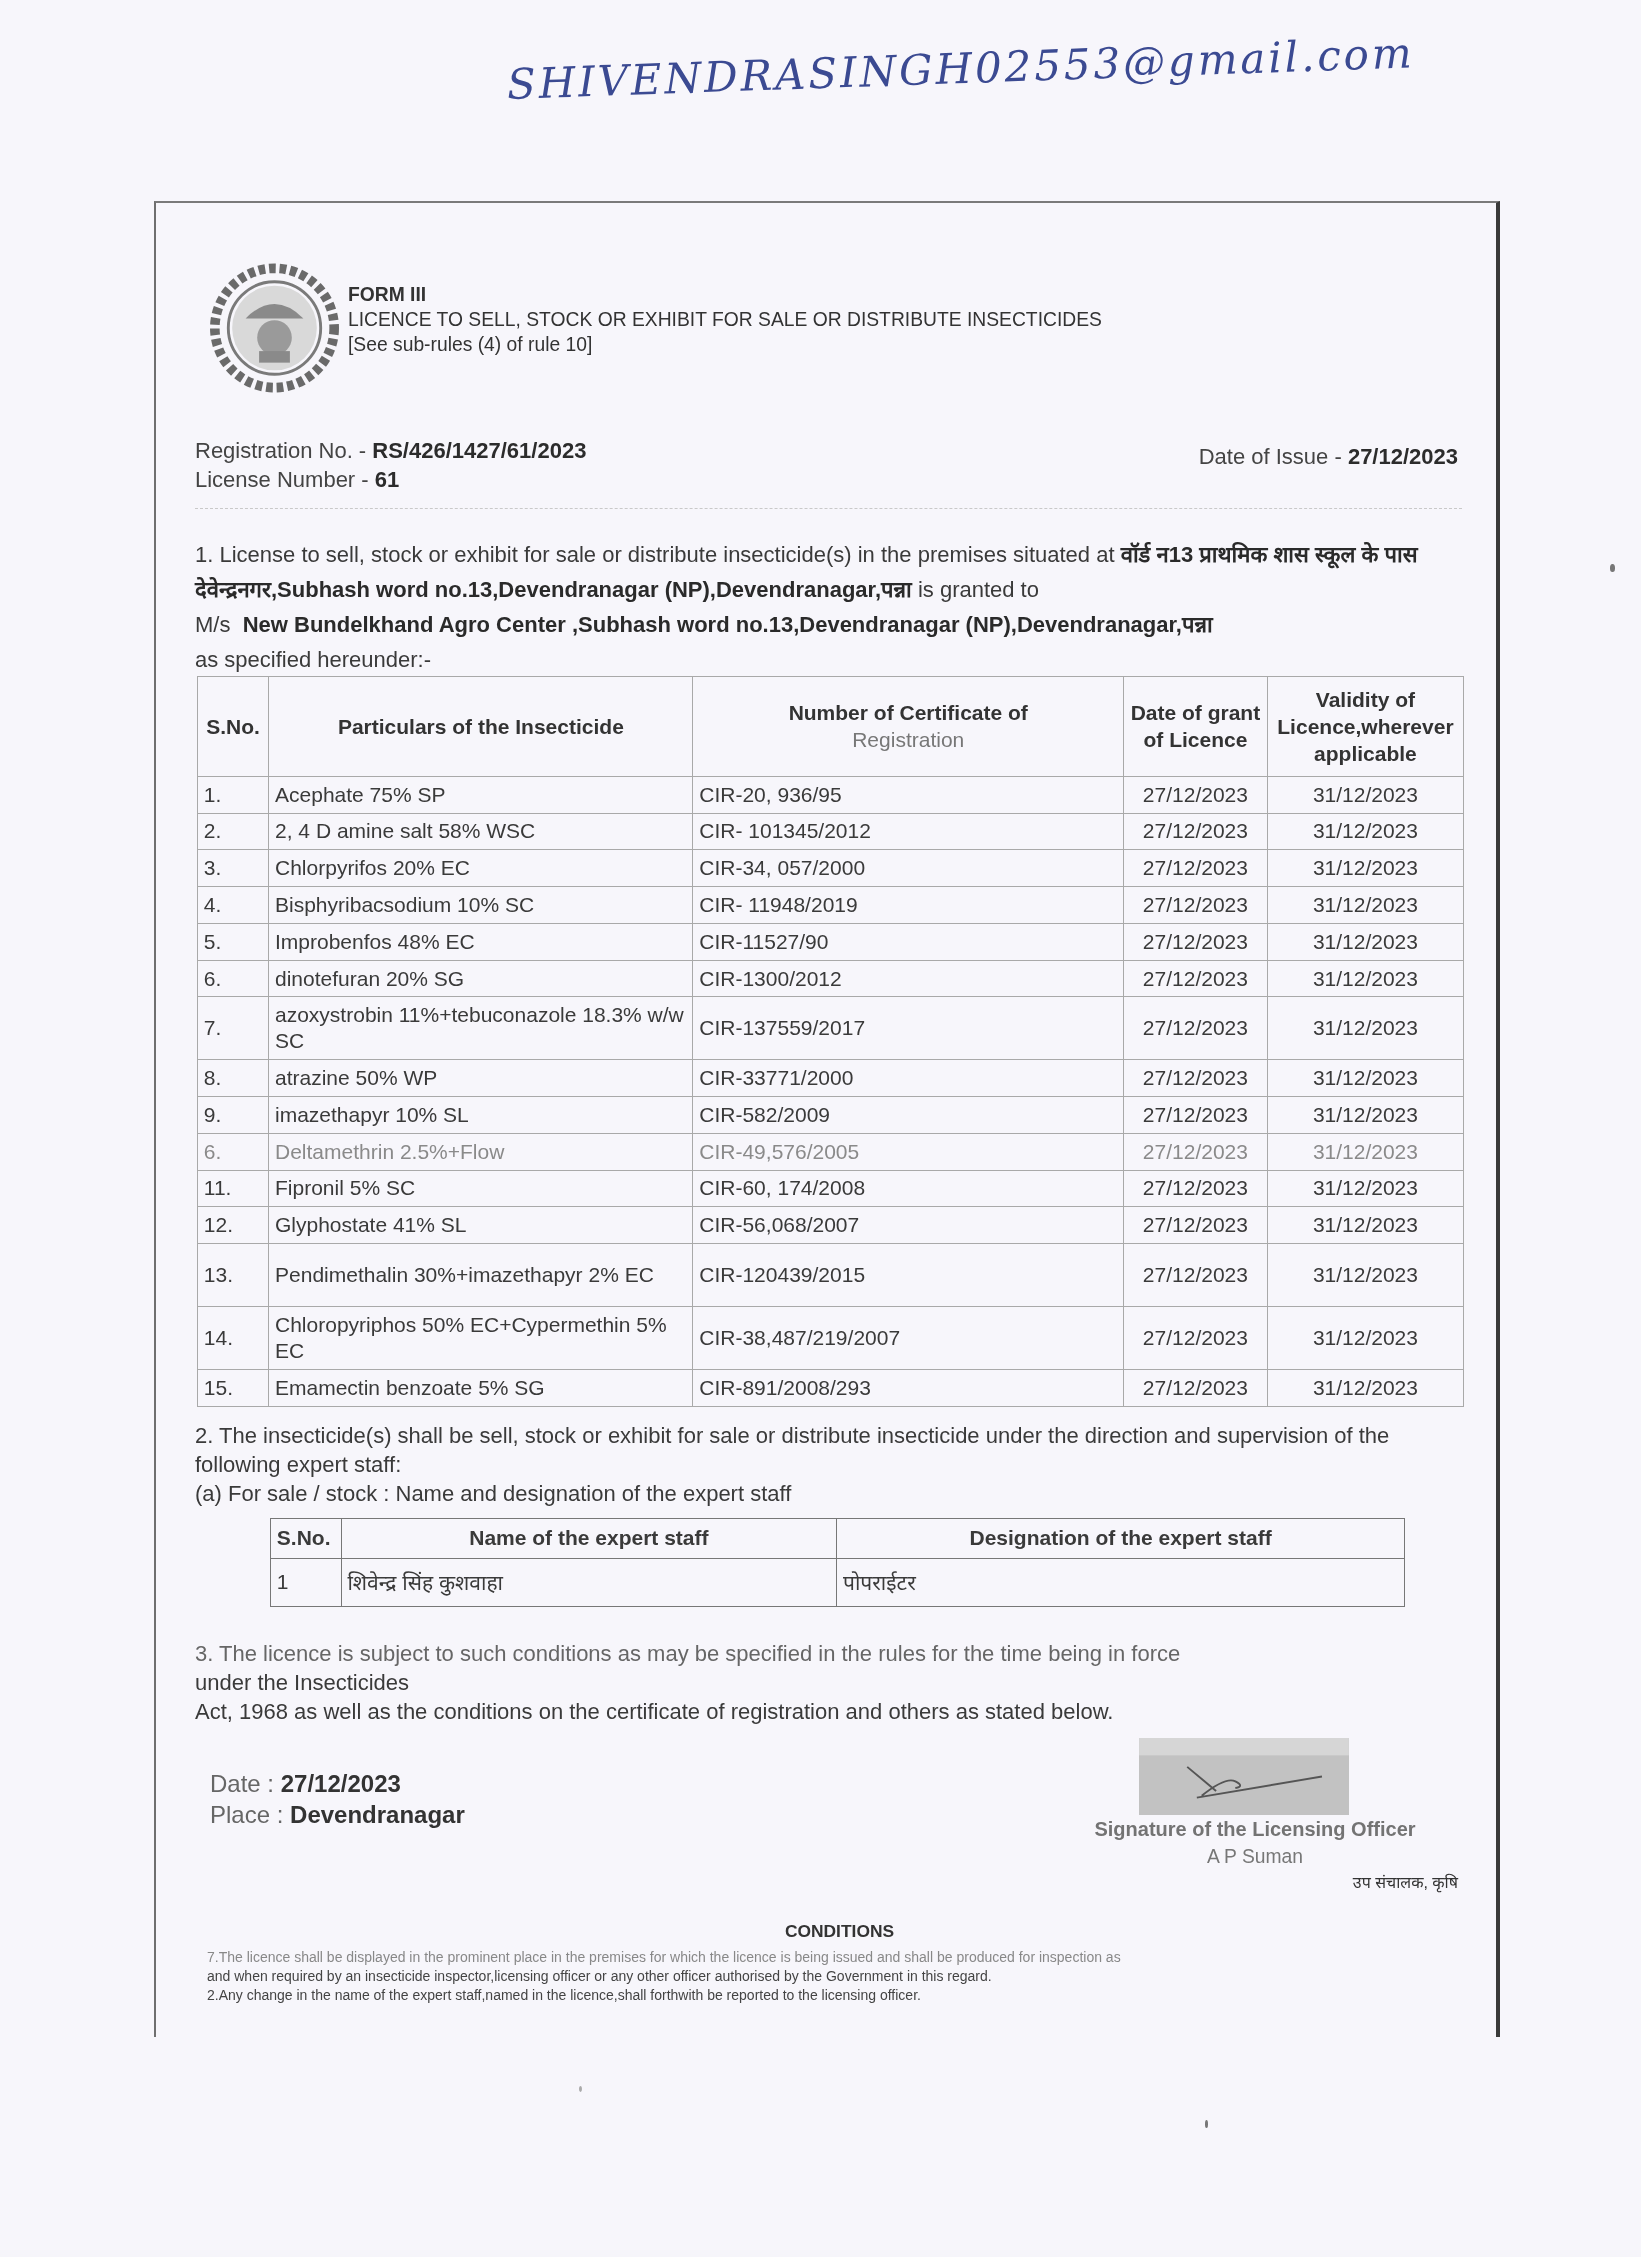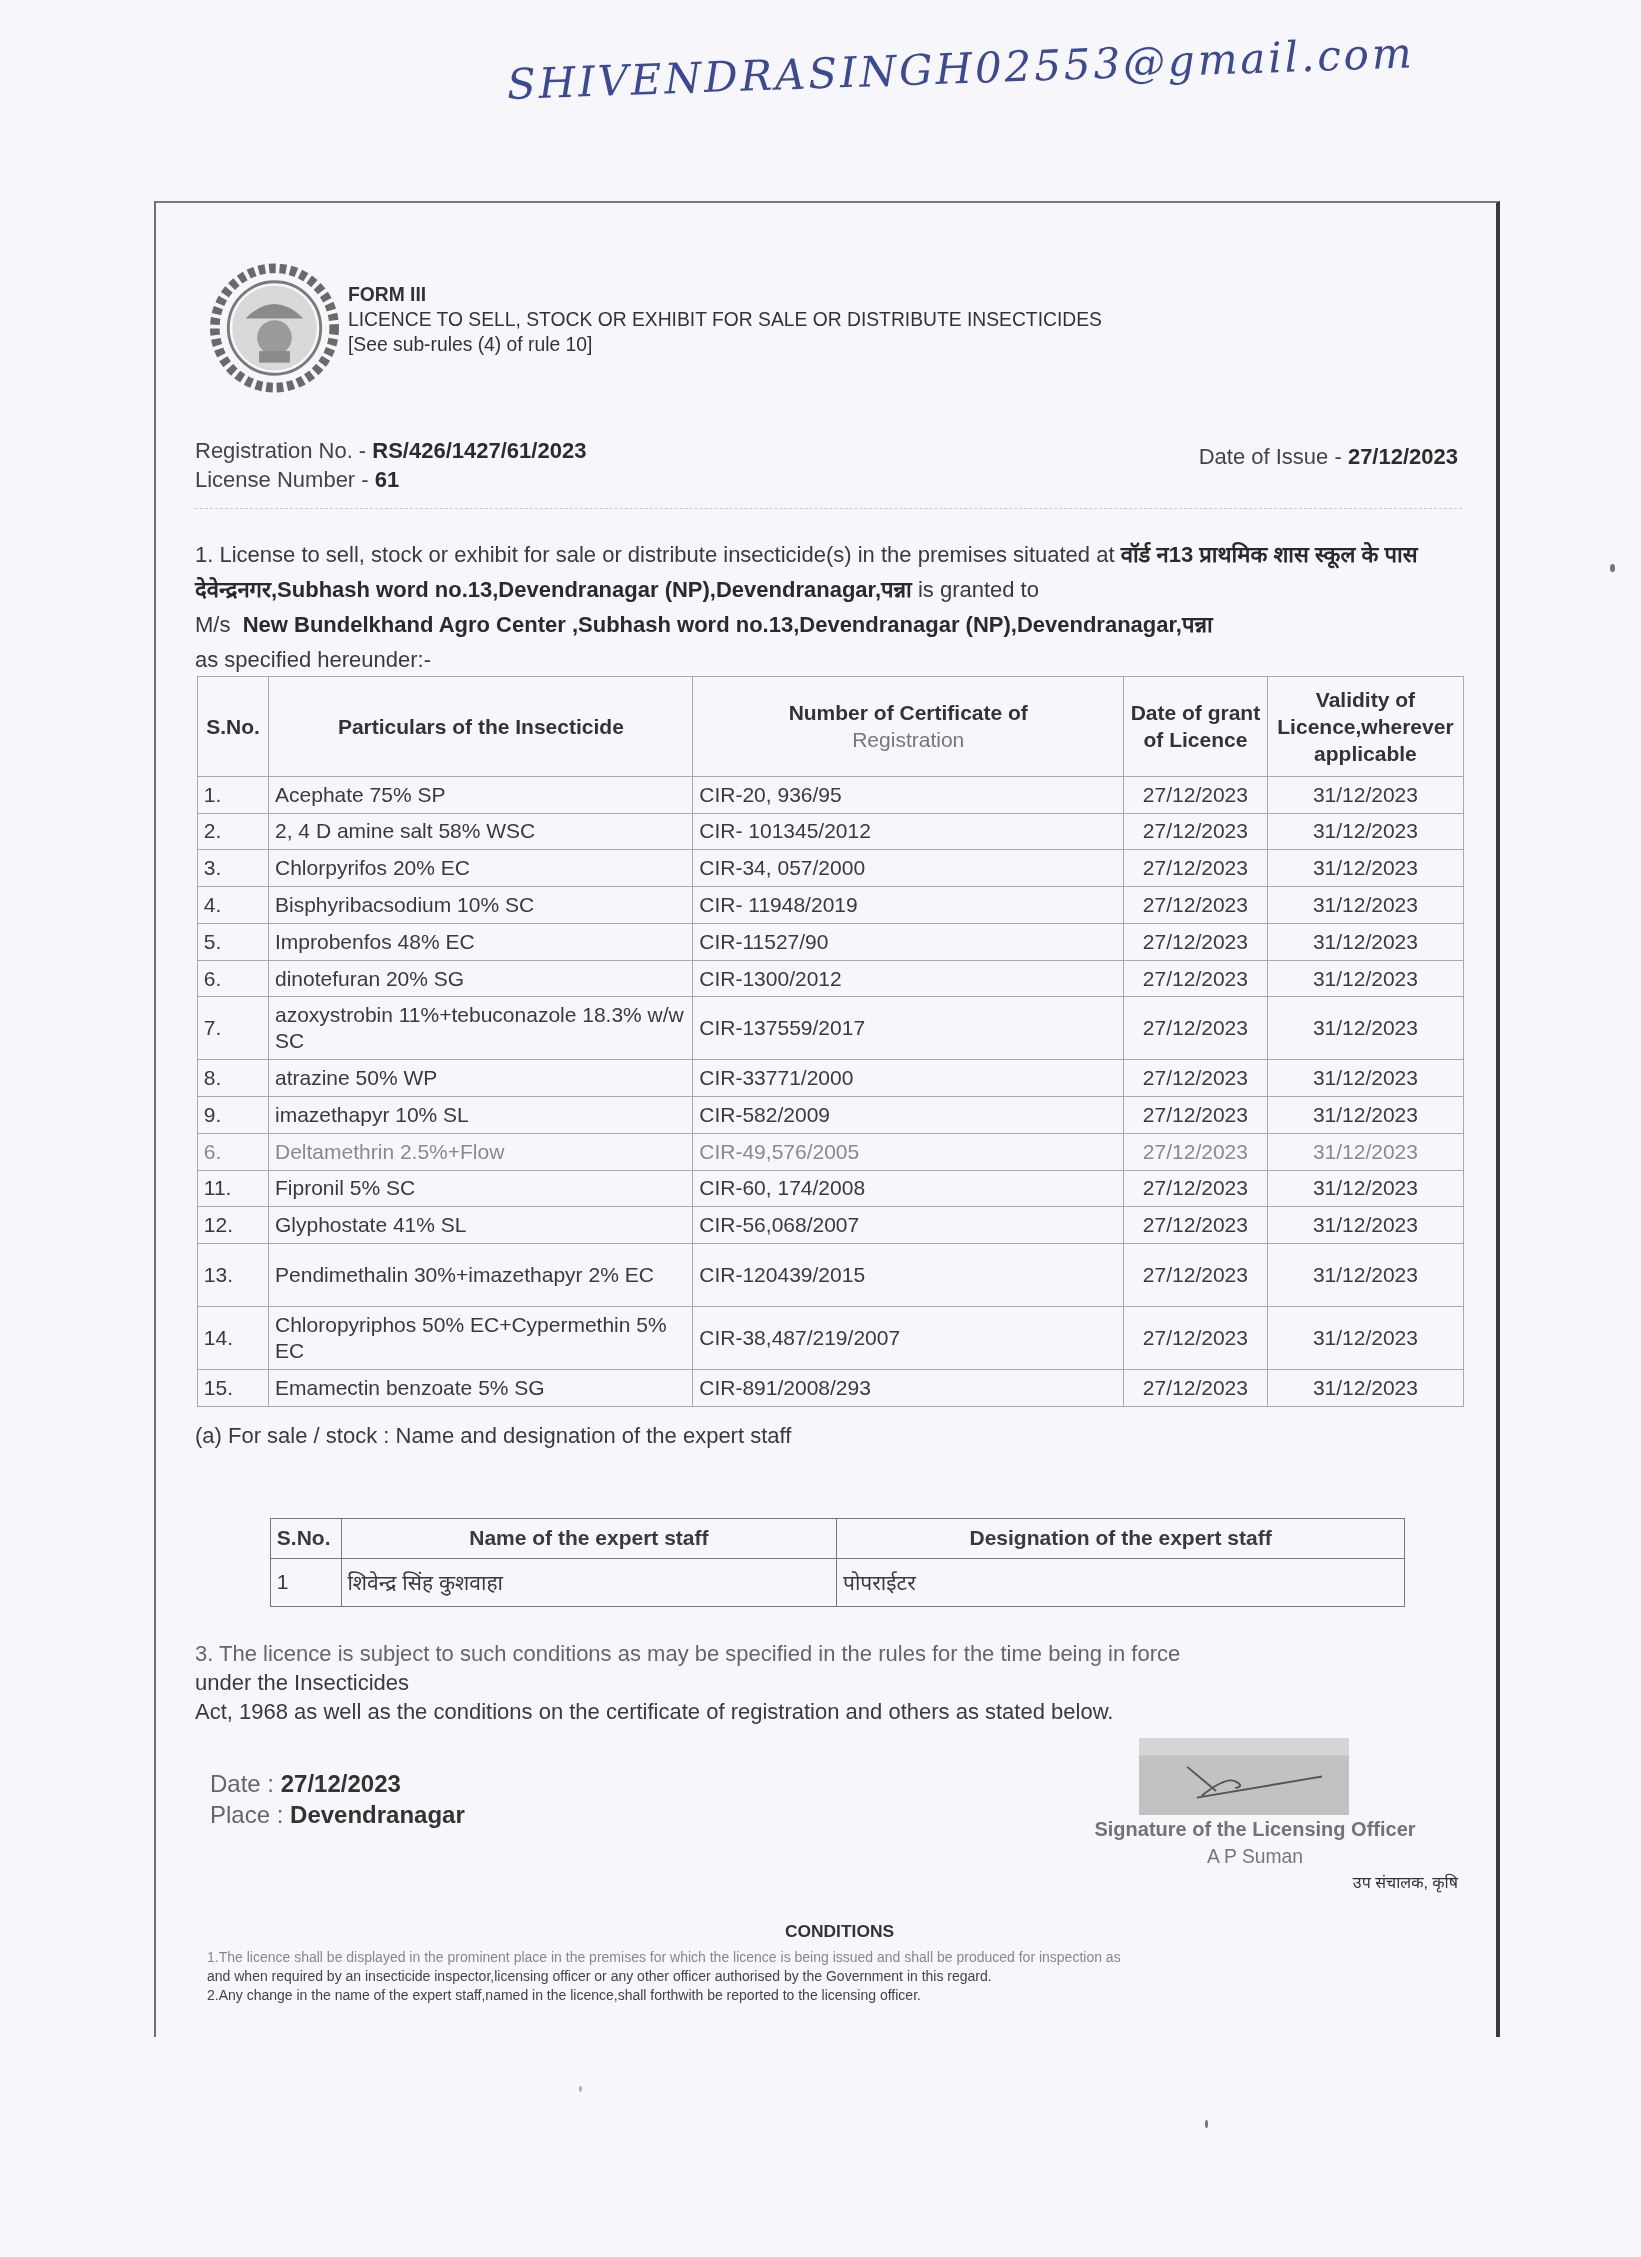--- a/index.html
+++ b/index.html
@@ -258,20 +258,21 @@
         <td class="sno">15.</td>
         <td class="name">Emamectin benzoate 5% SG</td>
         <td class="cert">CIR-891/2008/293</td>
         <td class="date">27/12/2023</td>
         <td class="valid">31/12/2023</td>
       </tr>
     </tbody>
 </table>
 
 <div class="para2">
+  <div>2. The insecticide(s) shall be sell, stock or exhibit for sale or distribute insecticide under the direction and supervision of the following expert staff:</div>
   <div>(a) For sale / stock : Name and designation of the expert staff</div>
 </div>
 
 <table class="staff-table">
   <thead>
     <tr>
       <th style="width:58px;text-align:left">S.No.</th>
       <th style="width:483px">Name of the expert staff</th>
       <th>Designation of the expert staff</th>
     </tr>
@@ -303,21 +304,21 @@
 </svg>
 
 <div class="sig-block">
   <div class="sig-title">Signature of the Licensing Officer</div>
   <div class="sig-name">A P Suman</div>
   <div class="sig-desig">उप संचालक, कृषि</div>
 </div>
 
 <div class="conditions">
   <div class="cond-title">CONDITIONS</div>
-  <div class="cond-item faded">1.The licence shall be displayed in the prominent place in the premises for which the licence is being issued and shall be produced for inspection as</div>
+  <div class="cond-item faded">7.The licence shall be displayed in the prominent place in the premises for which the licence is being issued and shall be produced for inspection as</div>
   <div class="cond-item">and when required by an insecticide inspector,licensing officer or any other officer authorised by the Government in this regard.</div>
   <div class="cond-item">2.Any change in the name of the expert staff,named in the licence,shall forthwith be reported to the licensing officer.</div>
 </div>
 
 <div class="speck" style="left:1610px;top:564px;width:4.8px;height:7.7px"></div>
 <div class="speck" style="left:579px;top:2086px;width:2.9px;height:5.8px;background:#aaa"></div>
 <div class="speck" style="left:1205px;top:2120px;width:2.9px;height:7.7px"></div>
 
 
 </body></html>

